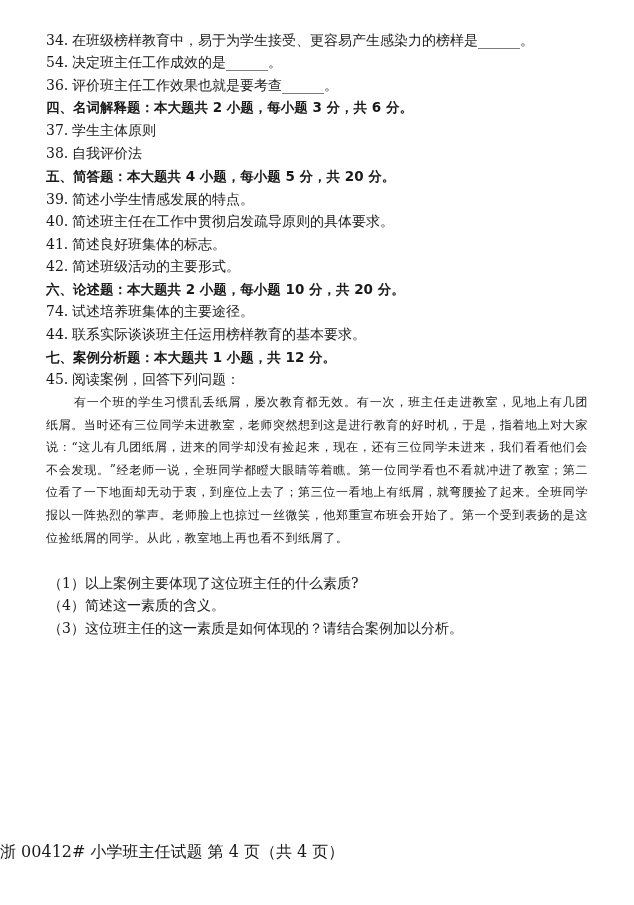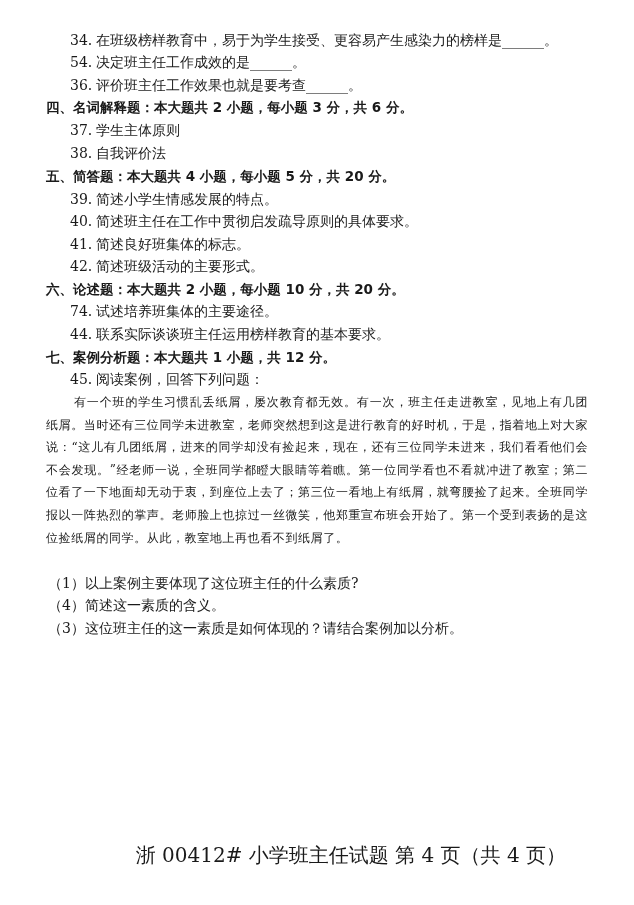--- a/index.html
+++ b/index.html
@@ -1,24 +1,24 @@
 <!DOCTYPE html>
 <html><head>
 <meta charset="utf-8">
 <style>
   html, body { margin:0; padding:0; background:#ffffff; }
   body { width:634px; height:905px; position:relative; overflow:hidden;
          font-family:"DejaVu Serif","Liberation Serif",serif; color:#1a1a1a; }
   .line { position:absolute; left:46px; font-size:14px; line-height:18px; white-space:nowrap; }
-  .num { display:inline-block; width:26px;margin-left:24px; }
+  .num { display:inline-block; width:26px; }
   .sec { font-weight:bold; font-family:"DejaVu Sans","Liberation Sans",sans-serif; font-size:13.5px; }
   .para { position:absolute; left:46px; width:542px; font-size:12px; line-height:22.6px;
           text-indent:28px; text-align:justify; font-family:"DejaVu Serif","Liberation Serif",serif; letter-spacing:0.6px; }
   .sub { left:48px; }
-  .footer { position:absolute; top:842px; left:0; width:566px; text-align:right; font-size:20px; }
+  .footer { position:absolute; top:842px; left:0; width:566px; text-align:left; font-size:16px; }
 </style>
 </head>
 <body>
 
 <div>
   <div class="line" style="top:31px"><span class="num">34.</span><span>在班级榜样教育中，易于为学生接受、更容易产生感染力的榜样是______。</span></div>
   <div class="line" style="top:53px"><span class="num">54.</span><span>决定班主任工作成效的是______。</span></div>
   <div class="line" style="top:76px"><span class="num">36.</span><span>评价班主任工作效果也就是要考查______。</span></div>
 
   <div class="line sec" style="top:98px">四、名词解释题：本大题共 2 小题，每小题 3 分，共 6 分。</div>

